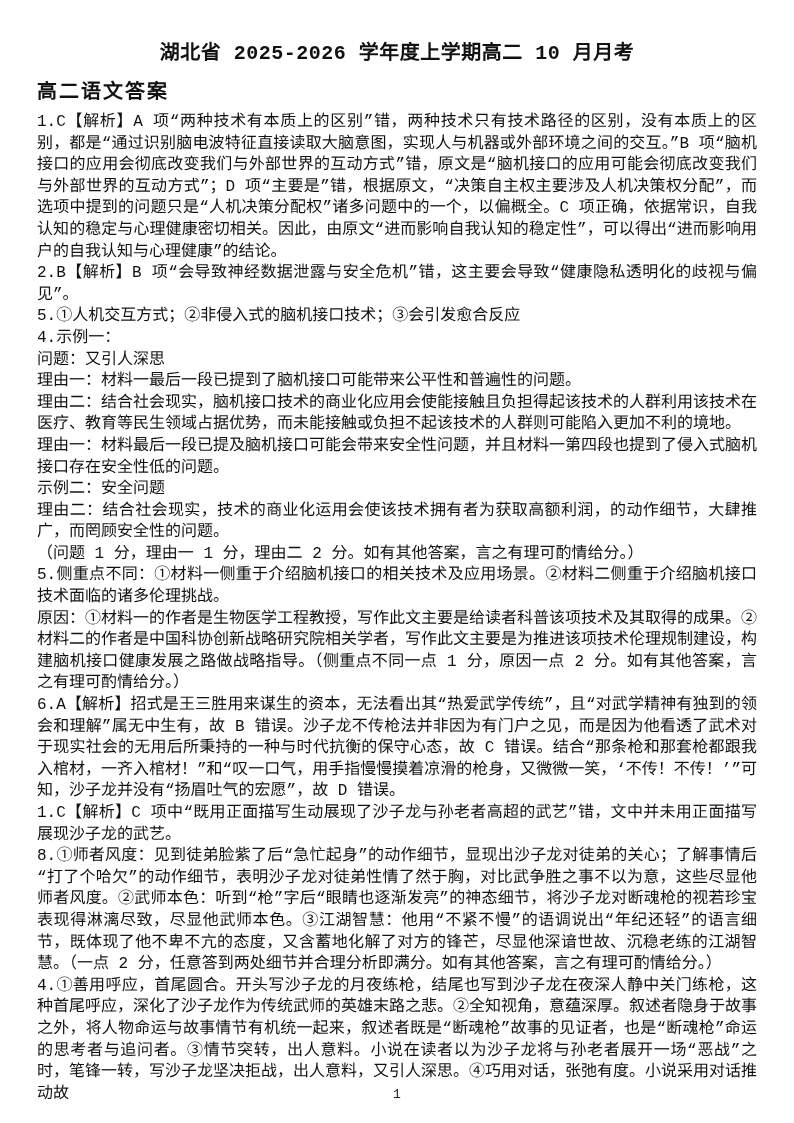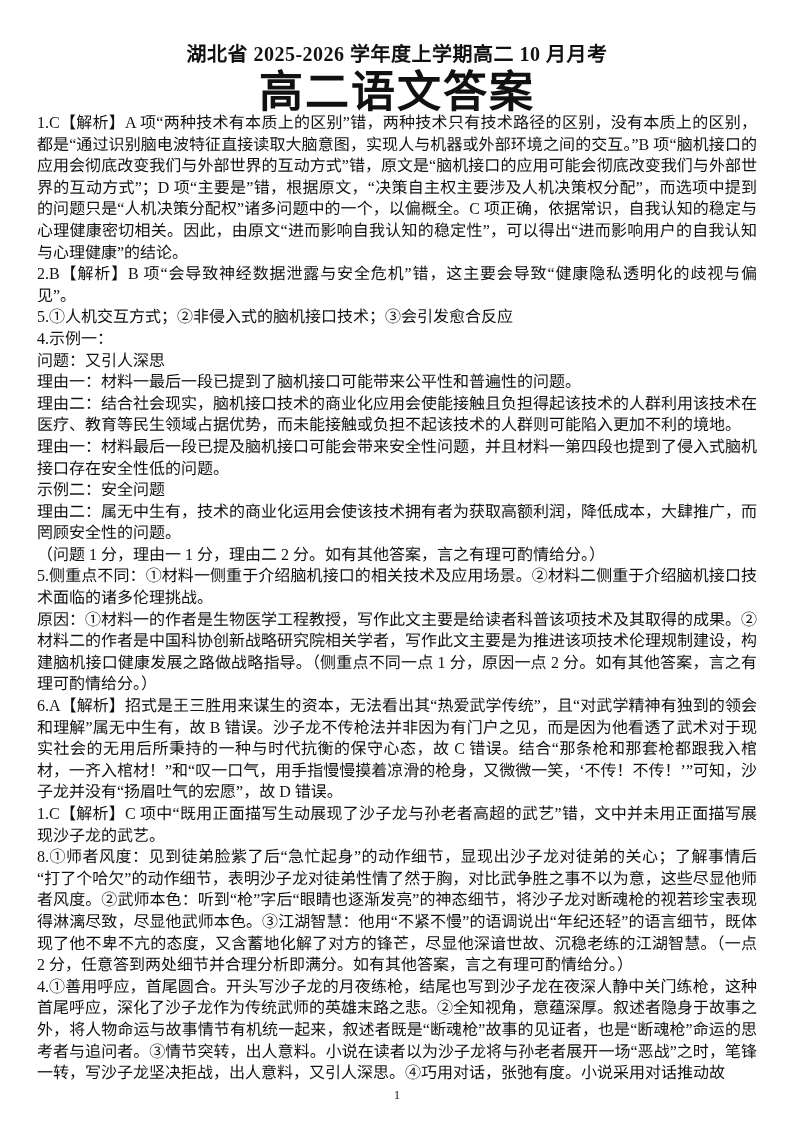--- a/index.html
+++ b/index.html
@@ -14,33 +14,34 @@
     font-family: "Liberation Serif", "DejaVu Serif", serif;
     color: #111111;
     overflow: hidden;
   }
   .page {
     box-sizing: border-box;
     width: 794px;
     height: 1123px;
     padding: 42px 37px 0 37px;
     position: relative;
+    font-family: Liberation Mono, monospace;
   }
   .exam-title {
     margin: 0;
     text-align: center;
     font-size: 20px;
     line-height: 24px;
     font-weight: bold;
     letter-spacing: 0.5px;
   }
   .page-title {
     margin: 8px 0 0 0;
-    text-align: center;
-    font-size: 44px;
+    text-align: left;
+    font-size: 20px;
     line-height: 38px;
     font-weight: bold;
     letter-spacing: 2px;
   }
   .answers {
     margin-top: 0;
   }
   .answers p {
     margin: 0;
     font-size: 16px;
@@ -72,21 +73,21 @@
   <div class="answers">
     <p>1.C【解析】A 项“两种技术有本质上的区别”错，两种技术只有技术路径的区别，没有本质上的区别，都是“通过识别脑电波特征直接读取大脑意图，实现人与机器或外部环境之间的交互。”B 项“脑机接口的应用会彻底改变我们与外部世界的互动方式”错，原文是“脑机接口的应用可能会彻底改变我们与外部世界的互动方式”；D 项“主要是”错，根据原文，“决策自主权主要涉及人机决策权分配”，而选项中提到的问题只是“人机决策分配权”诸多问题中的一个，以偏概全。C 项正确，依据常识，自我认知的稳定与心理健康密切相关。因此，由原文“进而影响自我认知的稳定性”，可以得出“进而影响用户的自我认知与心理健康”的结论。</p>
     <p>2.B【解析】B 项“会导致神经数据泄露与安全危机”错，这主要会导致“健康隐私透明化的歧视与偏见”。</p>
     <p>5.①人机交互方式；②非侵入式的脑机接口技术；③会引发愈合反应</p>
     <p>4.示例一：</p>
     <p>问题：又引人深思</p>
     <p>理由一：材料一最后一段已提到了脑机接口可能带来公平性和普遍性的问题。</p>
     <p>理由二：结合社会现实，脑机接口技术的商业化应用会使能接触且负担得起该技术的人群利用该技术在医疗、教育等民生领域占据优势，而未能接触或负担不起该技术的人群则可能陷入更加不利的境地。</p>
     <p>理由一：材料最后一段已提及脑机接口可能会带来安全性问题，并且材料一第四段也提到了侵入式脑机接口存在安全性低的问题。</p>
     <p>示例二：安全问题</p>
-    <p>理由二：属无中生有，技术的商业化运用会使该技术拥有者为获取高额利润，降低成本，大肆推广，而罔顾安全性的问题。</p>
+    <p>理由二：结合社会现实，技术的商业化运用会使该技术拥有者为获取高额利润，的动作细节，大肆推广，而罔顾安全性的问题。</p>
     <p>（问题 1 分，理由一 1 分，理由二 2 分。如有其他答案，言之有理可酌情给分。）</p>
     <p>5.侧重点不同：①材料一侧重于介绍脑机接口的相关技术及应用场景。②材料二侧重于介绍脑机接口技术面临的诸多伦理挑战。</p>
     <p>原因：①材料一的作者是生物医学工程教授，写作此文主要是给读者科普该项技术及其取得的成果。②材料二的作者是中国科协创新战略研究院相关学者，写作此文主要是为推进该项技术伦理规制建设，构建脑机接口健康发展之路做战略指导。（侧重点不同一点 1 分，原因一点 2 分。如有其他答案，言之有理可酌情给分。）</p>
     <p>6.A【解析】招式是王三胜用来谋生的资本，无法看出其“热爱武学传统”，且“对武学精神有独到的领会和理解”属无中生有，故 B 错误。沙子龙不传枪法并非因为有门户之见，而是因为他看透了武术对于现实社会的无用后所秉持的一种与时代抗衡的保守心态，故 C 错误。结合“那条枪和那套枪都跟我入棺材，一齐入棺材！”和“叹一口气，用手指慢慢摸着凉滑的枪身，又微微一笑，‘不传！不传！’”可知，沙子龙并没有“扬眉吐气的宏愿”，故 D 错误。</p>
     <p>1.C【解析】C 项中“既用正面描写生动展现了沙子龙与孙老者高超的武艺”错，文中并未用正面描写展现沙子龙的武艺。</p>
     <p>8.①师者风度：见到徒弟脸紫了后“急忙起身”的动作细节，显现出沙子龙对徒弟的关心；了解事情后“打了个哈欠”的动作细节，表明沙子龙对徒弟性情了然于胸，对比武争胜之事不以为意，这些尽显他师者风度。②武师本色：听到“枪”字后“眼睛也逐渐发亮”的神态细节，将沙子龙对断魂枪的视若珍宝表现得淋漓尽致，尽显他武师本色。③江湖智慧：他用“不紧不慢”的语调说出“年纪还轻”的语言细节，既体现了他不卑不亢的态度，又含蓄地化解了对方的锋芒，尽显他深谙世故、沉稳老练的江湖智慧。（一点 2 分，任意答到两处细节并合理分析即满分。如有其他答案，言之有理可酌情给分。）</p>
     <p>4.①善用呼应，首尾圆合。开头写沙子龙的月夜练枪，结尾也写到沙子龙在夜深人静中关门练枪，这种首尾呼应，深化了沙子龙作为传统武师的英雄末路之悲。②全知视角，意蕴深厚。叙述者隐身于故事之外，将人物命运与故事情节有机统一起来，叙述者既是“断魂枪”故事的见证者，也是“断魂枪”命运的思考者与追问者。③情节突转，出人意料。小说在读者以为沙子龙将与孙老者展开一场“恶战”之时，笔锋一转，写沙子龙坚决拒战，出人意料，又引人深思。④巧用对话，张弛有度。小说采用对话推动故</p>
   </div>
 
   <div class="page-number">1</div>

